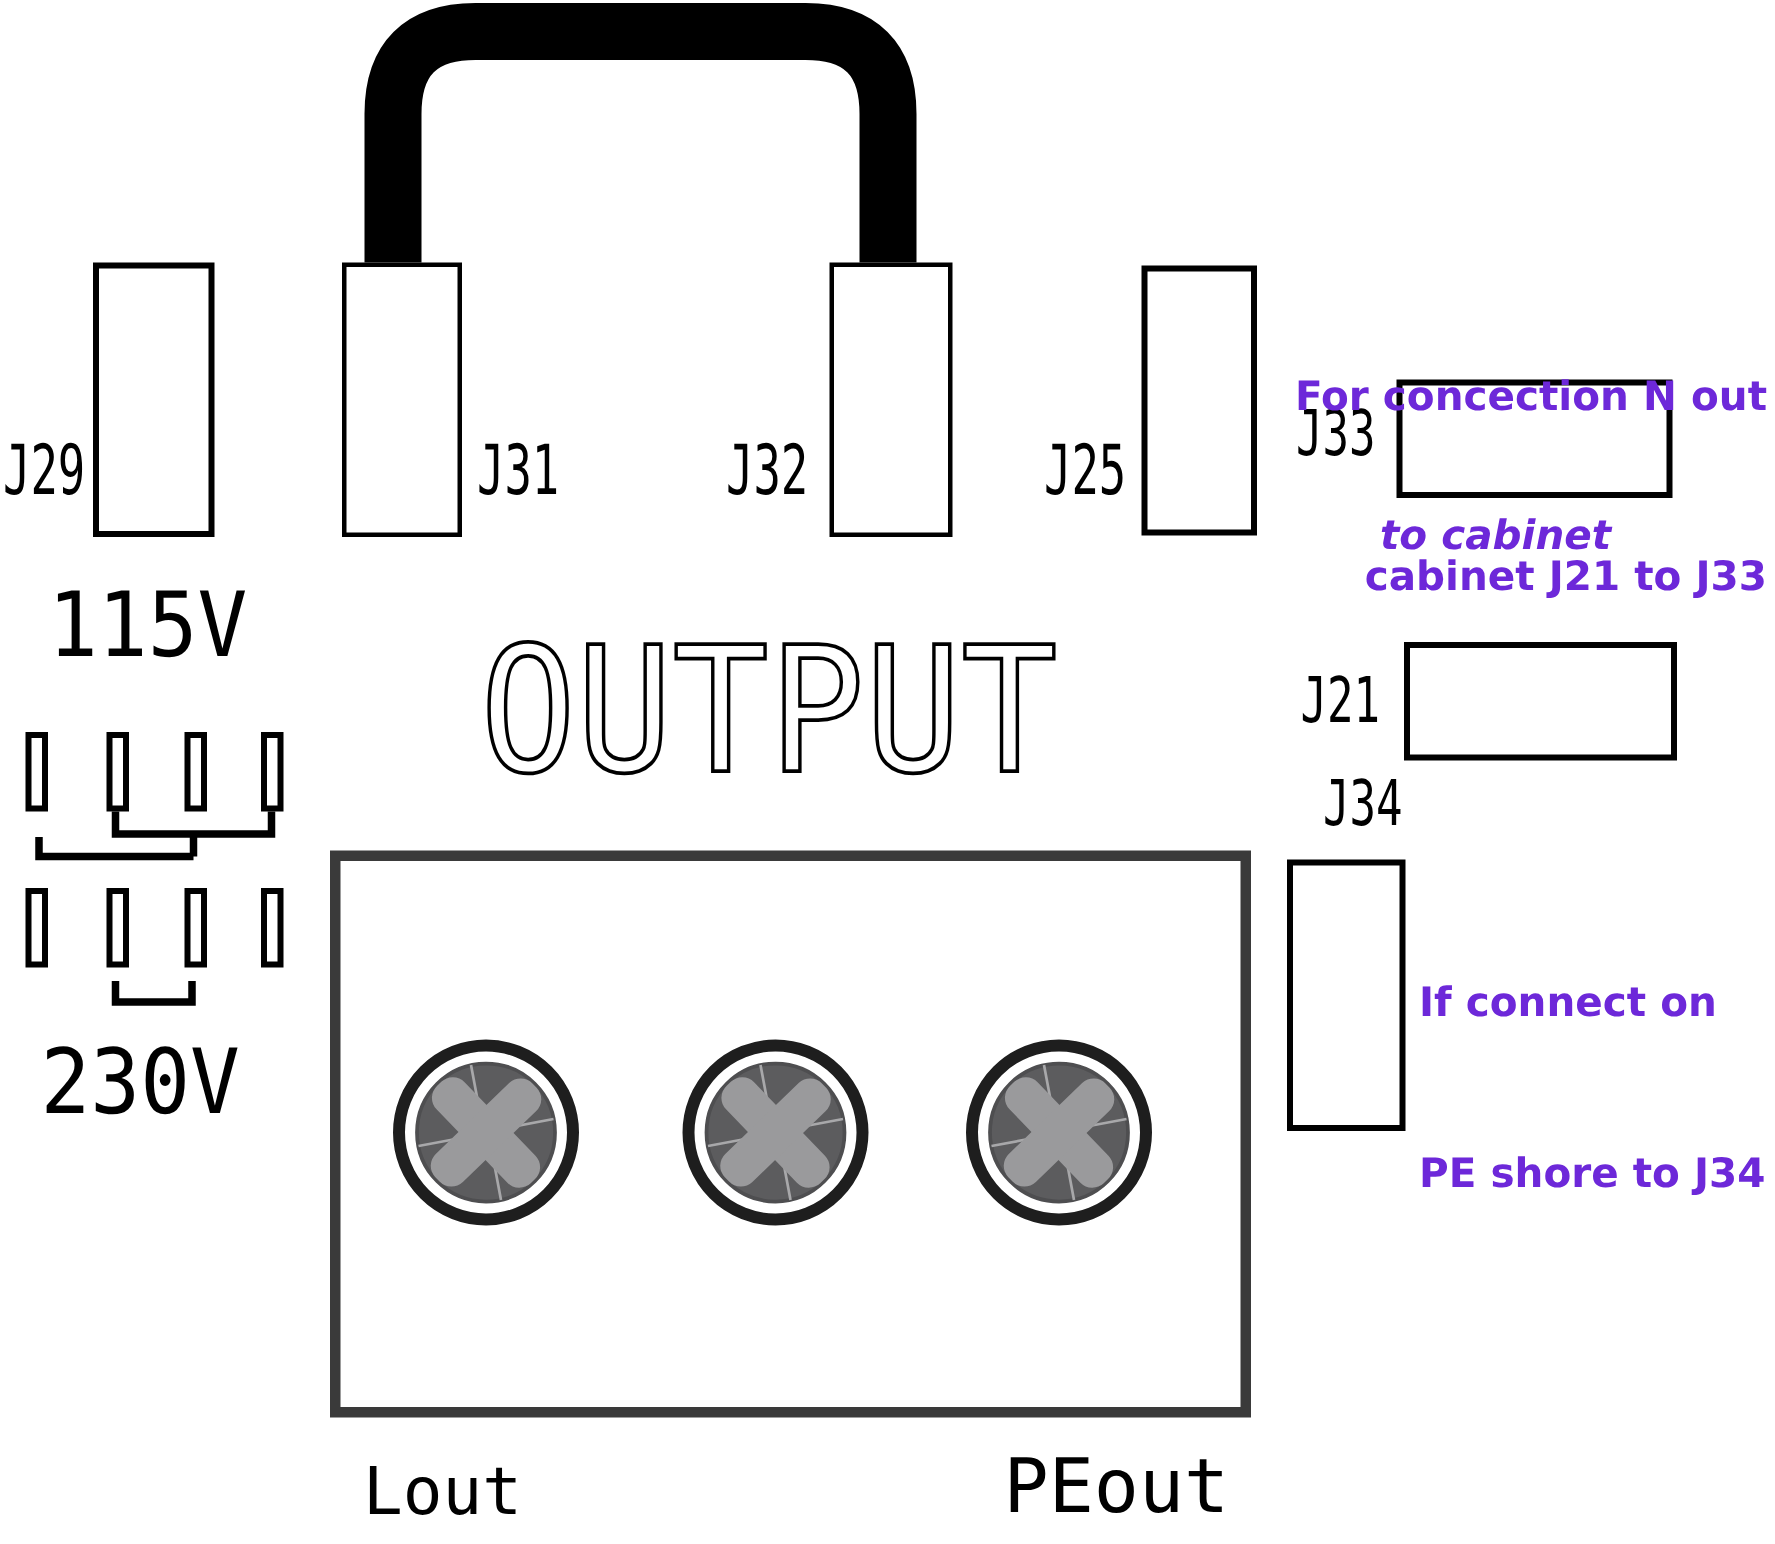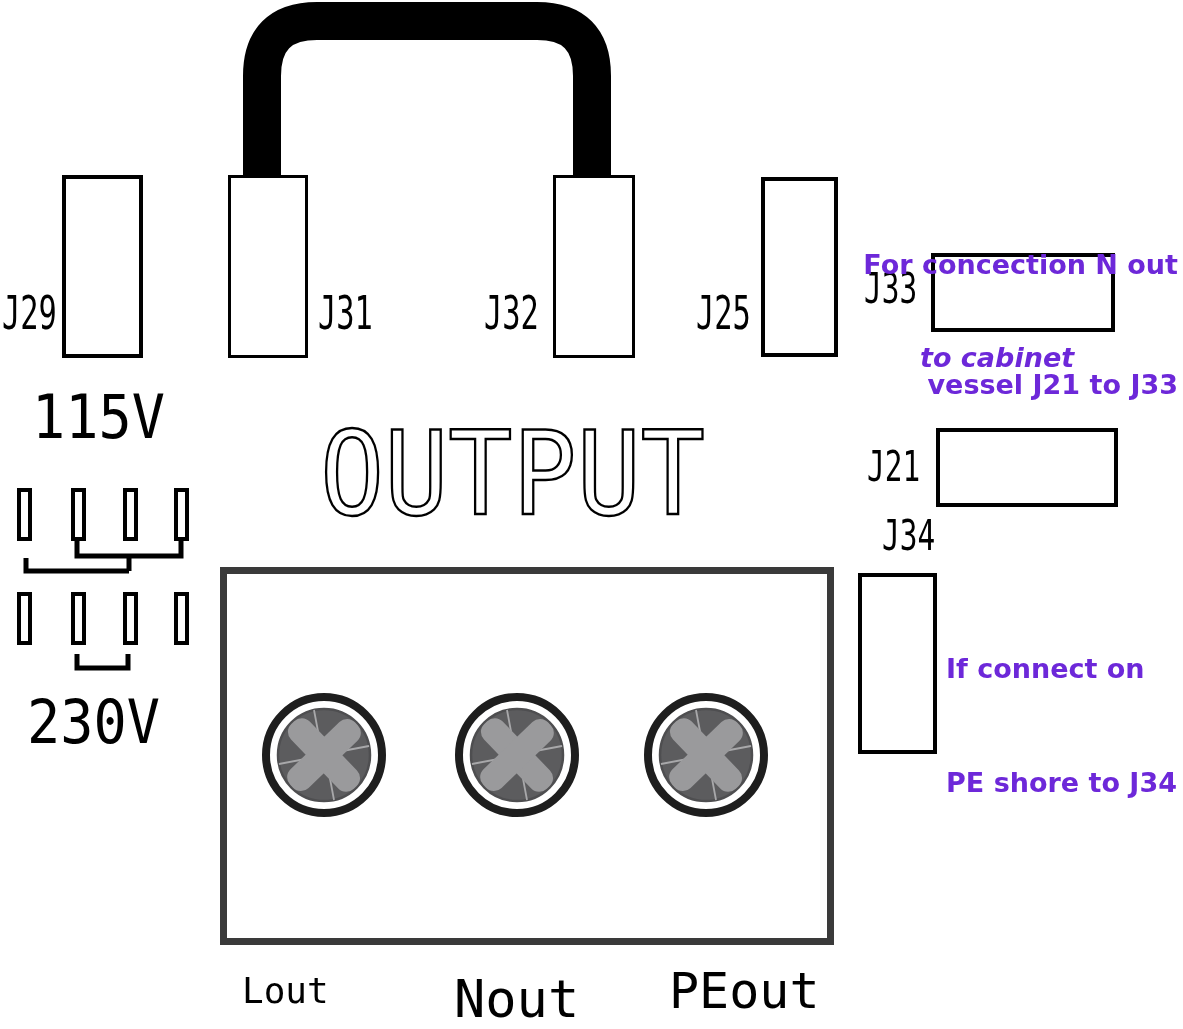--- a/index.html
+++ b/index.html
@@ -50,21 +50,21 @@
   <span class="cadlabel" style="left:2px;top:290px;font-size:46px;transform:scaleX(0.66);">J29</span>
   <span class="cadlabel" style="left:318px;top:290px;font-size:46px;transform:scaleX(0.66);">J31</span>
   <span class="cadlabel" style="left:484px;top:290px;font-size:46px;transform:scaleX(0.66);">J32</span>
   <span class="cadlabel" style="left:696px;top:290px;font-size:46px;transform:scaleX(0.66);">J25</span>
   <span class="cadlabel" style="left:864px;top:268px;font-size:42px;transform:scaleX(0.70);">J33</span>
   <span class="cadlabel" style="left:867px;top:446px;font-size:42px;transform:scaleX(0.70);">J21</span>
   <span class="cadlabel" style="left:882px;top:515px;font-size:42px;transform:scaleX(0.70);">J34</span>
 
   <div class="note" style="left:848px;top:165px;width:330px;text-align:right;line-height:40px;">
     <div>For concection N out</div>
-    <div>vessel J21 to J33</div>
+    <div>cabinet J21 to J33</div>
   </div>
   <div class="note" style="left:920px;top:339px;font-style:italic;">to cabinet</div>
   <div class="note" style="left:946px;top:574px;">
     <div>If connect on</div>
     <div>PE shore to J34</div>
   </div>
 
   <span class="cadlabel" style="left:32px;top:387px;font-size:60px;transform:scaleX(0.92);">115V</span>
   <span class="cadlabel" style="left:27px;top:692px;font-size:60px;transform:scaleX(0.92);">230V</span>
 
@@ -129,17 +129,16 @@
         <line x1="-13" y1="3" x2="-45" y2="9"></line>
       <line x1="4" y1="13" x2="10" y2="45"></line>
         <line x1="-4" y1="-13" x2="-10" y2="-45"></line>
     </g>
     <g transform="rotate(46)" fill="#9a9a9c">
       <rect x="-45" y="-13" width="90" height="26" rx="11"></rect>
       <rect x="-13" y="-45" width="26" height="90" rx="11"></rect>
     </g>
   </svg>
 
-  <span class="cadlabel" style="left:242px;top:973px;font-size:36px;">Lout</span>
-  <span class="cadlabel" style="left:454px;top:973px;font-size:52px;">Nout</span>
+  <span class="cadlabel" style="left:242px;top:973px;font-size:44px;">Lout</span>
   <span class="cadlabel" style="left:669px;top:966px;font-size:50px;">PEout</span>
 
 </div>
 
 </body></html>

